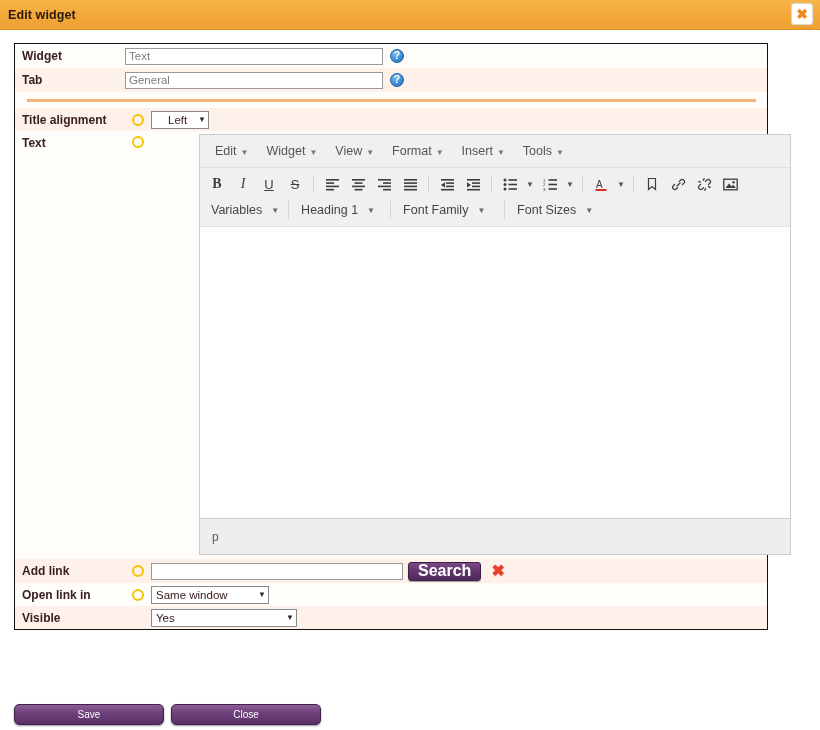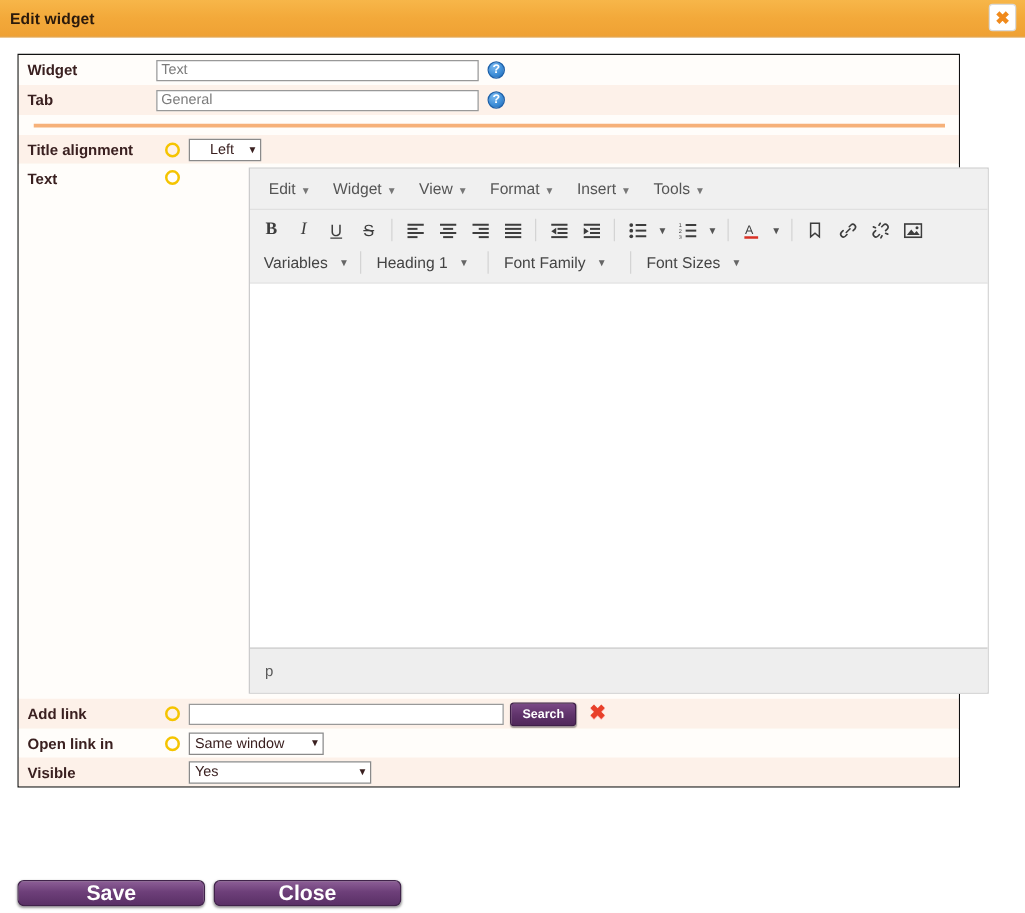--- a/index.html
+++ b/index.html
@@ -156,21 +156,21 @@
     color: #3a2020;
     padding: 0 2px 0 4px;
     box-sizing: border-box;
     display: flex;
     align-items: center;
     justify-content: space-between;
     cursor: pointer;
   }
   .sel .caret { font-size: 8px; margin-left: 6px; color: #3a2020; }
   .sel.align   { width: 58px; padding-left: 16px; }
-  .sel.window  { width: 108px; }
+  .sel.window  { width: 118px; }
   .sel.visible { width: 146px; }
 
   .divider-row {
     background: #fffdfa;
     height: 16px;
     display: flex;
     align-items: center;
   }
   .divider-line {
     height: 3px;
@@ -273,21 +273,21 @@
 
   
   .btn-search {
     margin-left: 5px;
     height: 17px;
     padding: 0 9px;
     background: linear-gradient(to bottom, #7b4a86 0%, #61346c 50%, #50285a 100%);
     border: 1px solid #3e1f47;
     border-radius: 3px;
     color: #ffffff;
-    font-size: 10px;
+    font-size: 16px;
     font-weight: bold;
     display: flex;
     align-items: center;
     cursor: pointer;
     box-shadow: 0 1px 1px rgba(0,0,0,0.35);
   }
   .del-x {
     margin-left: 10px;
     color: #e8402a;
     font-size: 16px;
@@ -304,22 +304,22 @@
     top: 704px;
     display: flex;
   }
   .btn {
     width: 148px;
     height: 19px;
     background: linear-gradient(to bottom, #8c5e96 0%, #6d3f79 45%, #5a3066 100%);
     border: 1px solid #40234a;
     border-radius: 5px;
     color: #ffffff;
-    font-size: 17px;
-    font-weight: bold;
+    font-size: 10px;
+    font-weight: normal;
     display: flex;
     align-items: center;
     justify-content: center;
     cursor: pointer;
     box-shadow: 0 1px 2px rgba(0,0,0,0.4);
     text-align: center;
   }
   .btn + .btn { margin-left: 7px; }
 
   .icon-svg { display: block; }

